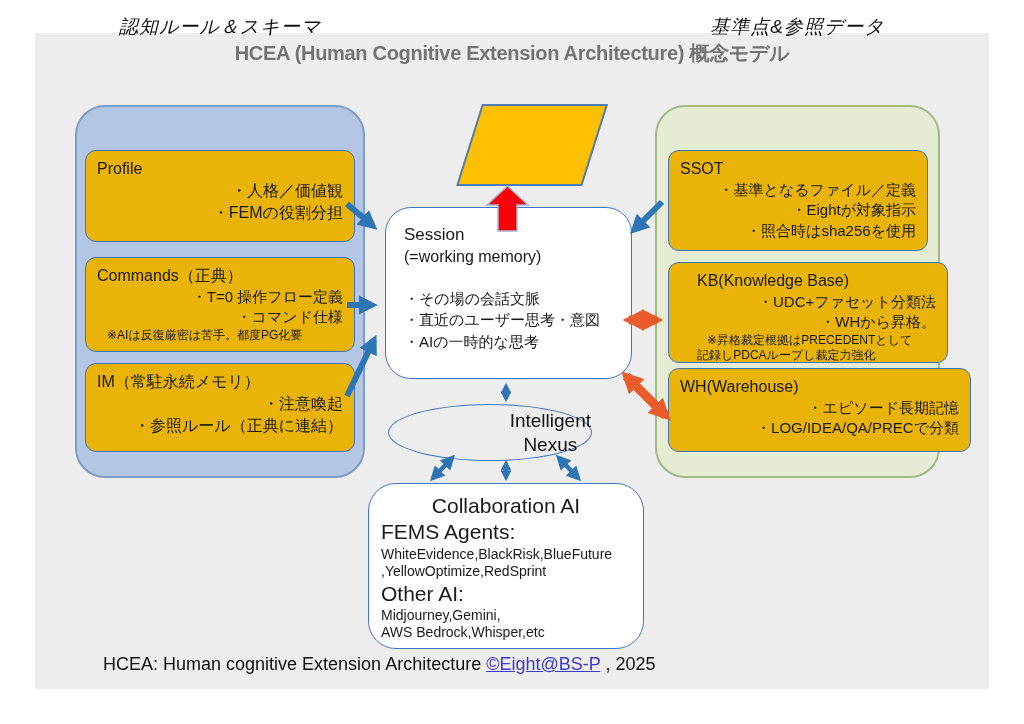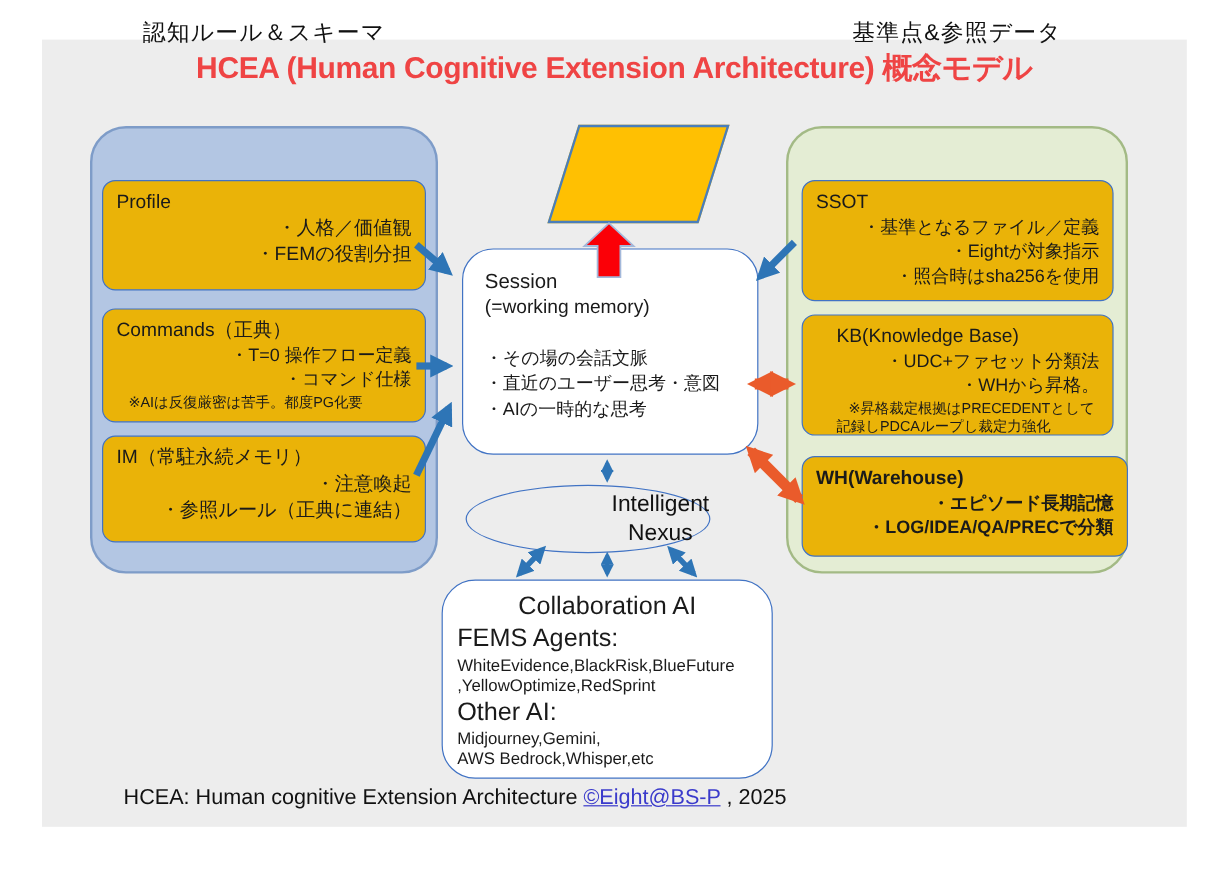--- a/index.html
+++ b/index.html
@@ -4,44 +4,44 @@
 <style>
   html,body{margin:0;padding:0;background:#ffffff;}
   #canvas{
     position:relative;width:1024px;height:724px;background:#ffffff;overflow:hidden;
     font-family:"Liberation Sans","DejaVu Sans",sans-serif;color:#1a1a1a;
   }
   #board{position:absolute;left:35px;top:33px;width:954px;height:656px;background:#EDEDED;}
   .abs{position:absolute;}
   #title{
     left:0;top:40px;width:1024px;text-align:center;
-    font-size:25px;font-weight:700;color:#ef4444;letter-spacing:-0.3px;
+    font-size:20px;font-weight:700;color:#737373;letter-spacing:-0.3px;
   }
   
   .panel{border-radius:30px;box-sizing:border-box;}
   #left-panel{left:75px;top:105px;width:290px;height:373px;background:#B3C6E3;border:2px solid #7E9CC8;}
   #right-panel{left:655px;top:105px;width:285px;height:373px;background:#E4EDD4;border:2px solid #A3BA85;}
-  .panel-header{width:100%;text-align:center;font-size:19px;color:#111;top:14px;letter-spacing:1px;}
+  .panel-header{width:100%;text-align:center;font-size:19px;color:#111;top:14px;letter-spacing:1px;font-style:italic;}
   
   .wbox{
     background:#eab308;border:1.6px solid #4173C4;border-radius:11px;box-sizing:border-box;
     padding:7px 11px;line-height:1.36;
   }
   .wbox .bx-title{font-size:16px;}
   .wbox .bx-line{font-size:15px;text-align:right;}
   .wbox .bx-note{font-size:12px;line-height:1.25;}
   .note-indent{padding-left:10px;}
   #profile-box{left:85px;top:150px;width:270px;height:92px;}
   #profile-box .bx-line{font-size:16px;}
   #commands-box{left:85px;top:257px;width:270px;height:95px;}
   #im-box{left:85px;top:363px;width:270px;height:89px;}
   #im-box .bx-line{font-size:16px;}
   #ssot-box{left:668px;top:150px;width:260px;height:101px;}
-  #kb-box{left:668px;top:262px;width:260px;height:101px;padding-left:28px;}
-  #wh-box{left:668px;top:380px;width:272px;height:84px;font-weight:bold;}
+  #kb-box{left:668px;top:262px;width:280px;height:101px;padding-left:28px;}
+  #wh-box{left:668px;top:368px;width:303px;height:84px;}
   
   #results-shape{
     left:482px;top:104px;width:126px;height:82px;background:#FFC002;
     border:2px solid #4A7EBB;transform:skewX(-17.5deg);transform-origin:top left;box-sizing:border-box;
   }
   #results-label{left:456px;top:111px;width:152px;text-align:center;font-size:20px;line-height:1.38;color:#111;}
   
   #session-box{
     left:385px;top:207px;width:247px;height:172px;background:#fff;
     border:1.8px solid #4173C4;border-radius:26px;box-sizing:border-box;padding:15px 14px 0 18px;

